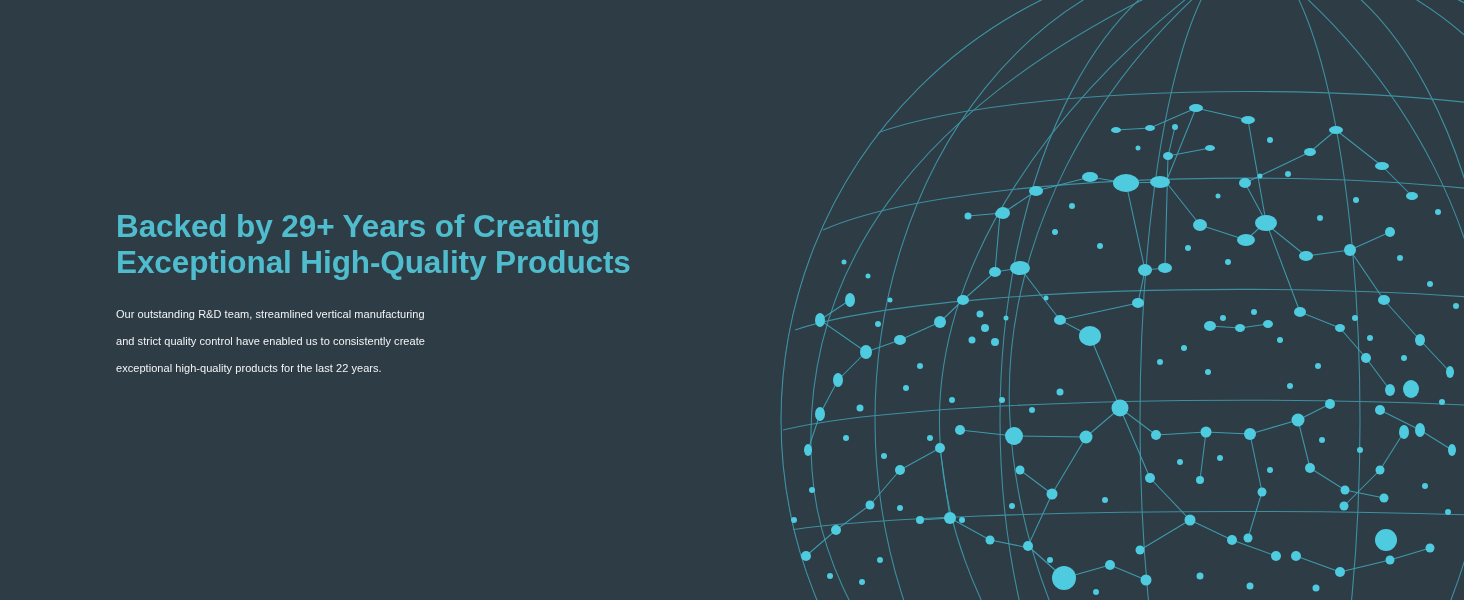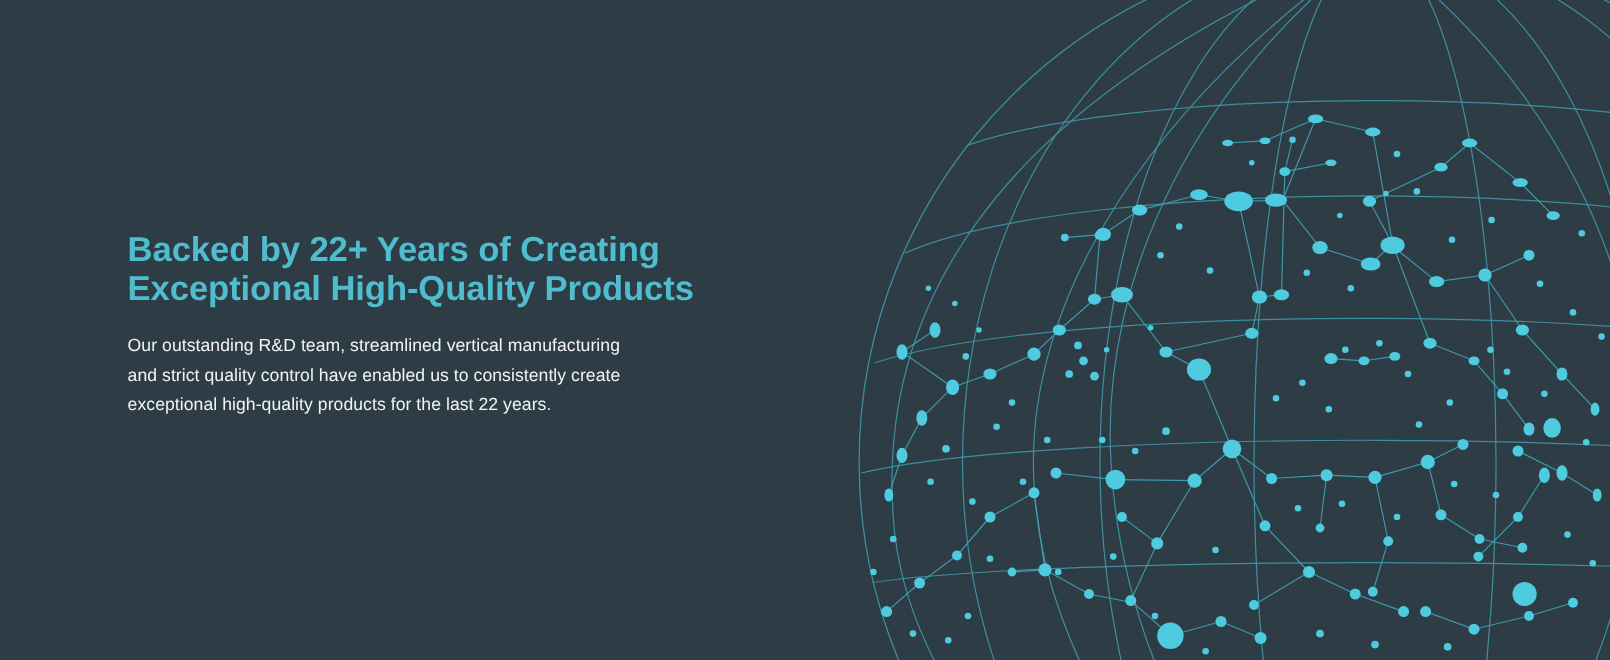--- a/index.html
+++ b/index.html
@@ -55,21 +55,21 @@
     line-height: 35.5px;
     letter-spacing: -0.1px;
     white-space: pre-line;
   }
 
   #body-copy {
     margin: 0;
     padding-top: 21px;
     color: #f2f4f5;
     font-family: "Liberation Sans", sans-serif;
-    font-size: 16px;
+    font-size: 11px;
     font-weight: 400;
     line-height: 27px;
     letter-spacing: 0.05px;
     white-space: pre-line;
   }
 </style>
 </head>
 <body>
 
 <div id="banner">
@@ -366,20 +366,20 @@
           <circle cx="844" cy="262" r="2.5"></circle>
           <circle cx="812" cy="490" r="3"></circle>
           <circle cx="794" cy="520" r="3"></circle>
           <circle cx="862" cy="582" r="3"></circle>
         </g>
       </g>
     </svg>
   </div>
 
   <div id="copy-block">
-    <h1 id="headline">Backed by 22+ Years of Creating
+    <h1 id="headline">Backed by 29+ Years of Creating
 Exceptional High-Quality Products</h1>
     <p id="body-copy">Our outstanding R&amp;D team, streamlined vertical manufacturing
 and strict quality control have enabled us to consistently create
 exceptional high-quality products for the last 22 years.</p>
   </div>
 
 </div>
 
 </body></html>

